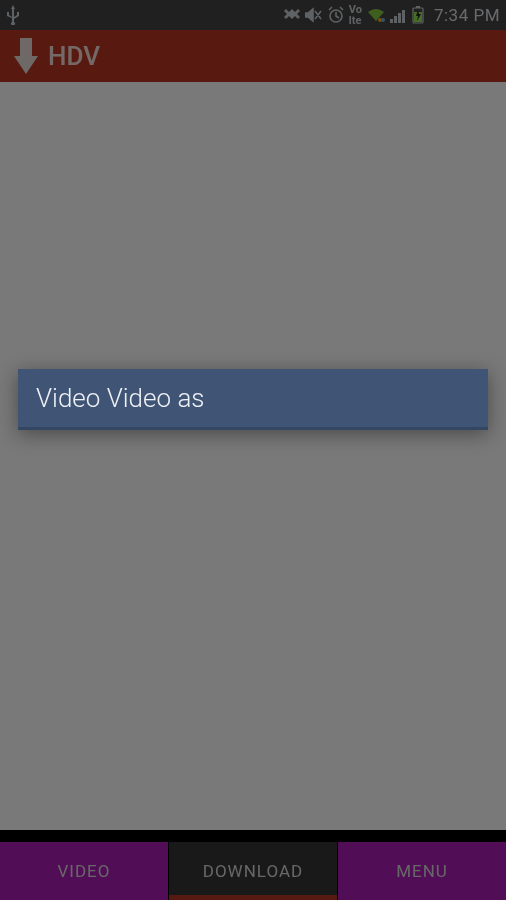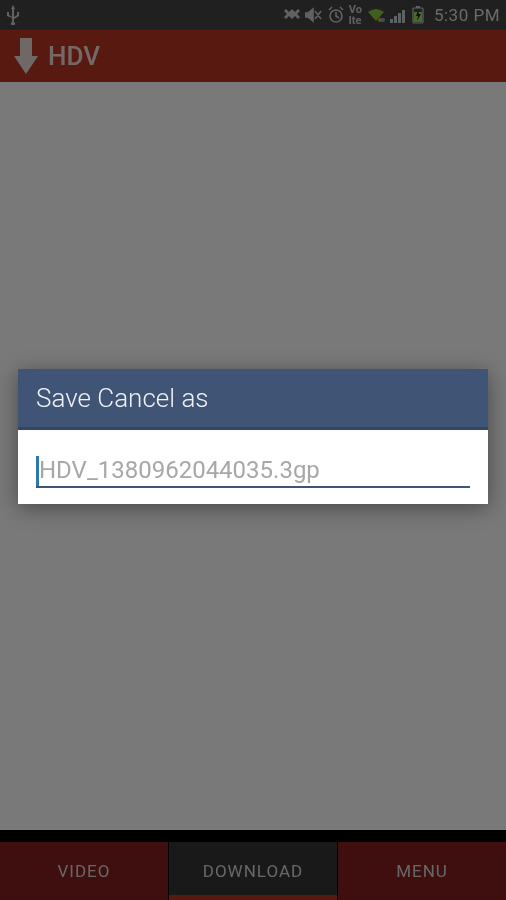--- a/index.html
+++ b/index.html
@@ -39,21 +39,21 @@
     
     .content {
       background: #f2f2f2;
       height: calc(900px - 30px - 64px - 58px);
       width: 100%;
     }
 
     
     .tabs {
       height: 58px;
-      background: #7f1d1d;
+      background: #a21caf;
       display: flex;
       position: absolute;
       bottom: 0; left: 0; right: 0;
     }
     .tab {
       flex: 1;
       display: flex;
       align-items: center;
       justify-content: center;
       color: #cfcfcf;
@@ -186,21 +186,21 @@
         </svg>
     </span>
     <span class="icon">
       <svg width="12" height="18" viewBox="0 0 12 18">
           <rect x="1" y="2" width="10" height="15" rx="1" fill="none" stroke="#bfc4c8" stroke-width="1.2"></rect>
           <rect x="4" y="0" width="4" height="2" fill="#bfc4c8"></rect>
           <rect x="2" y="6" width="8" height="10" fill="#8fd94a"></rect>
           <path d="M6 4 L4 10 H6 L5 15 L9 8 H7 Z" fill="#222"></path>
         </svg>
     </span>
-    <span class="clock">5:30 PM</span>
+    <span class="clock">7:34 PM</span>
   </div>
 </div>
 
 <div class="app-bar">
   <span class="icon">
     <svg width="24" height="36" viewBox="0 0 24 36">
         <path d="M6 0 H18 V18 H24 L12 36 L0 18 H6 Z" fill="#dcd0cc"></path>
       </svg>
   </span>
   <span class="app-title">HDV</span>
@@ -216,20 +216,14 @@
       <span>DOWNLOAD</span>
     </div>
   <div class="tab">
       <span>MENU</span>
     </div>
 </div>
 
 <div class="overlay"></div>
 
 <div class="dialog">
-  <div class="dialog-title">Save Cancel as</div>
-  <div class="dialog-body">
-    <div class="filename-wrapper">
-      <div class="cursor-bar"></div>
-      <input class="filename-input" type="text" value="HDV_1380962044035.3gp" style="">
-    </div>
-  </div>
+  <div class="dialog-title">Video Video as</div>
 </div>
 
 </body></html>

